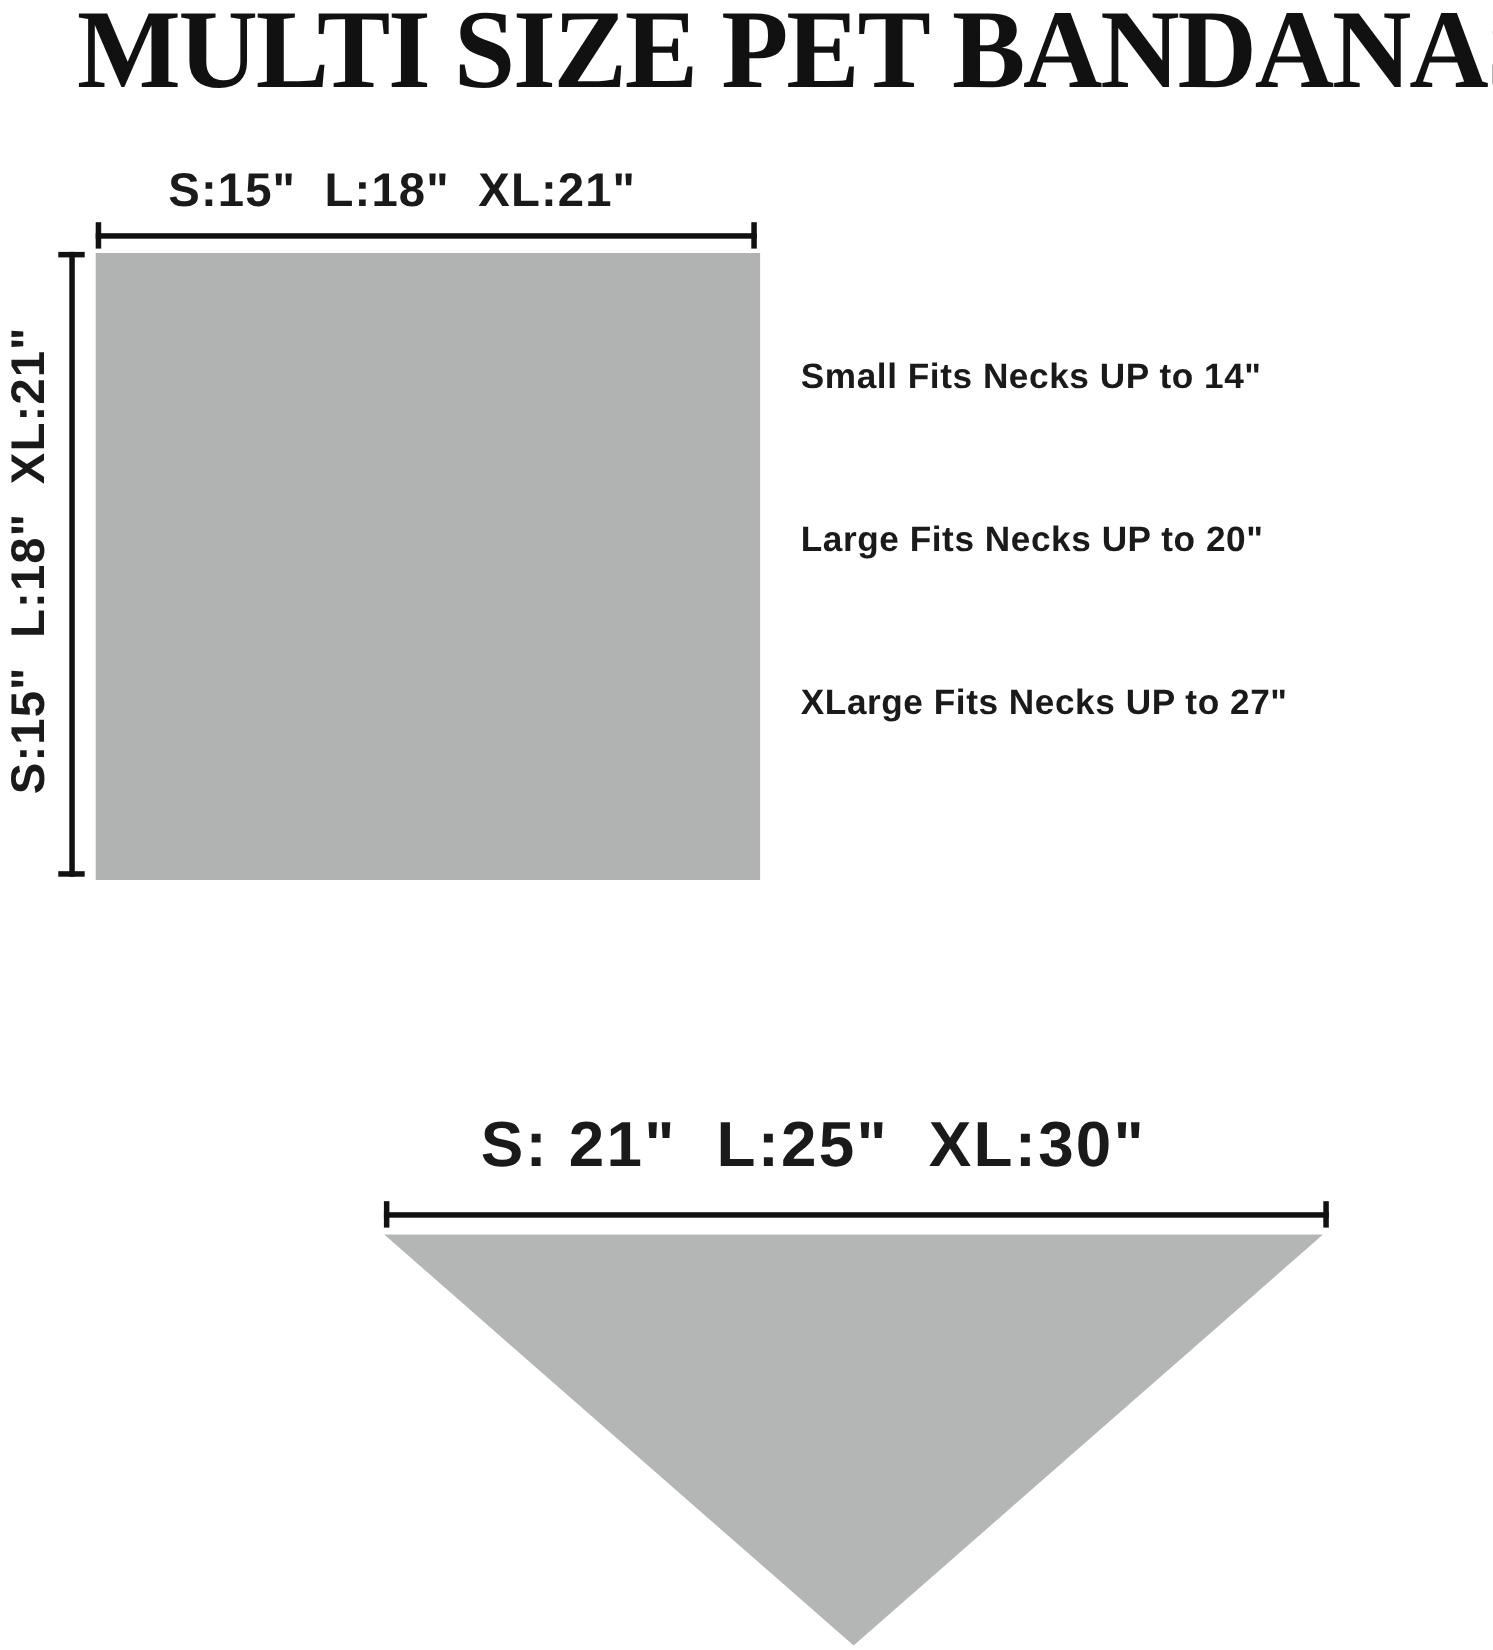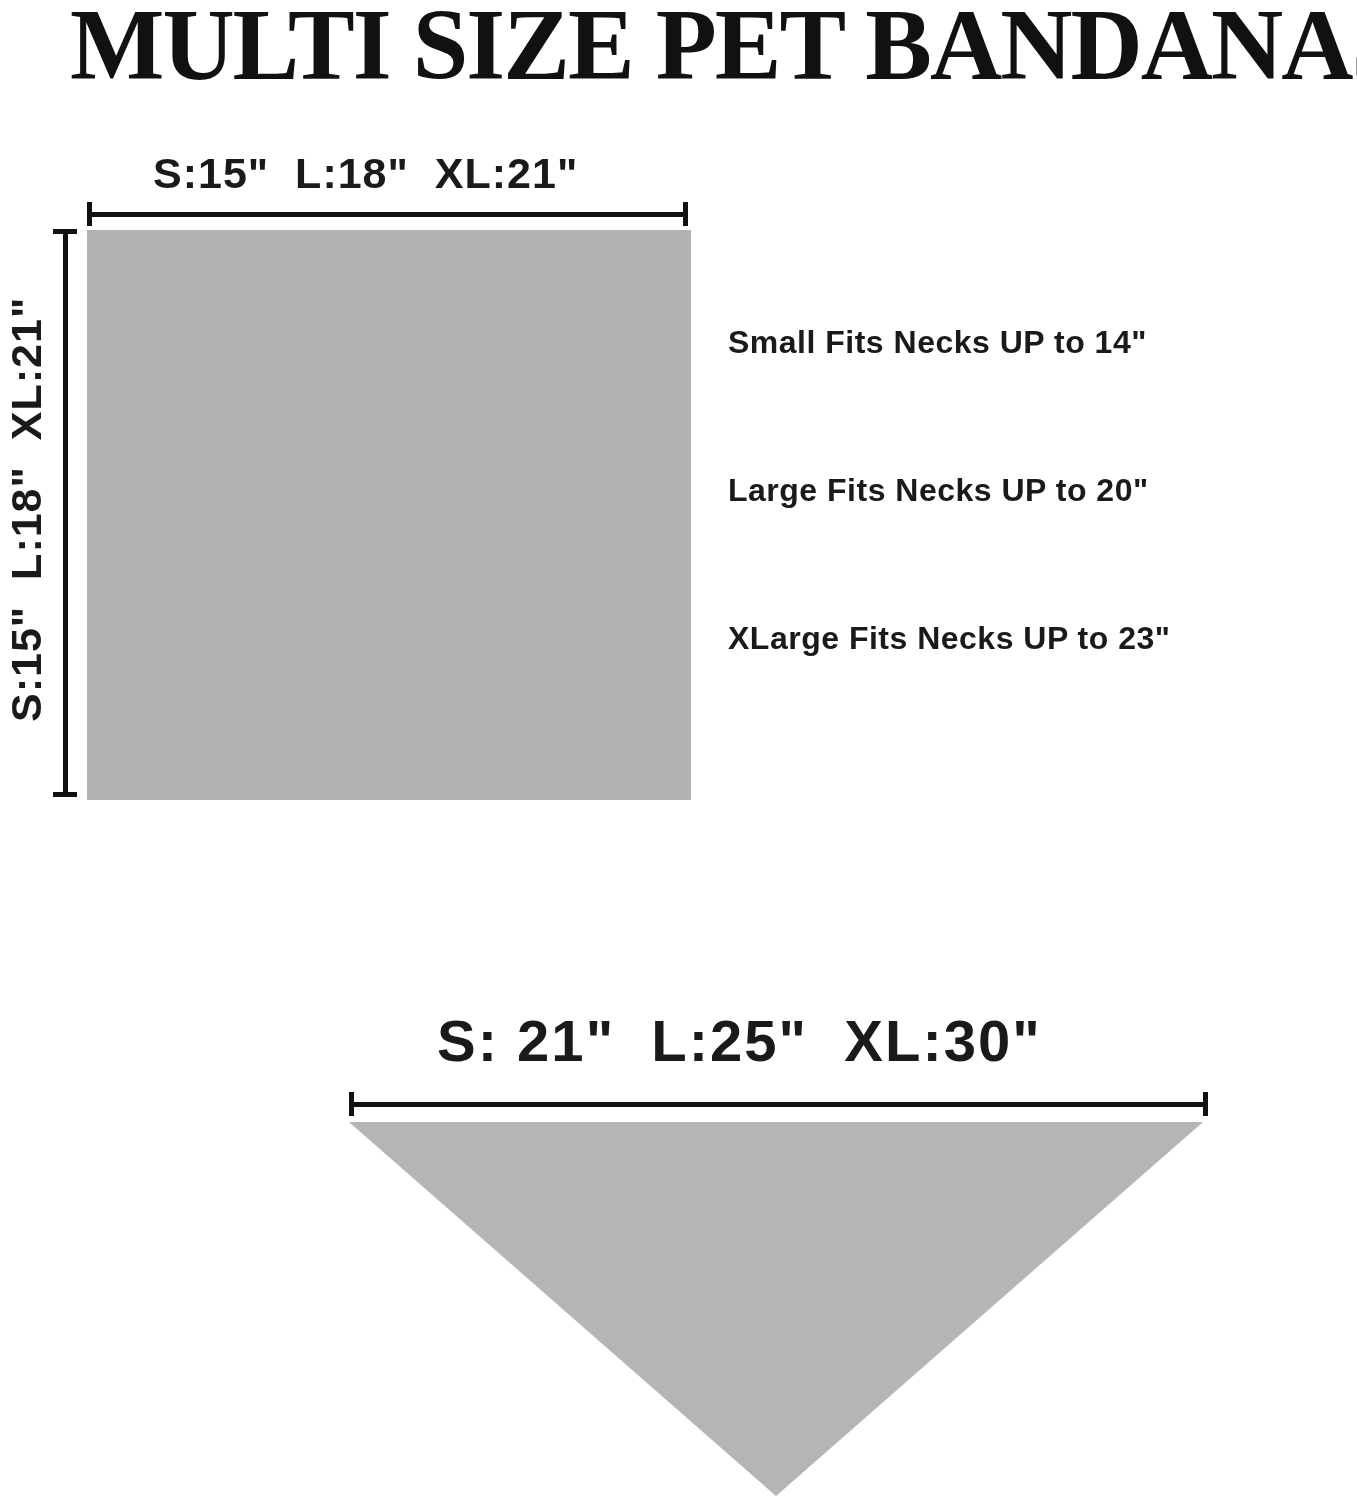--- a/index.html
+++ b/index.html
@@ -136,21 +136,21 @@
     <div class="vline"></div>
     <div class="tick bottom"></div>
   </div>
 
   <div class="dim-label sq-left-label">S:15"  L:18"  XL:21"</div>
 
   <div class="square-shape"></div>
 
   <div class="fit-note fit-note-0">Small Fits Necks UP to 14"</div>
   <div class="fit-note fit-note-1">Large Fits Necks UP to 20"</div>
-  <div class="fit-note fit-note-2">XLarge Fits Necks UP to 23"</div>
+  <div class="fit-note fit-note-2">XLarge Fits Necks UP to 27"</div>
 
   <div class="dim-label tri-top-label">S: 21"  L:25"  XL:30"</div>
 
   <div class="hmeasure tri-hmeasure">
     <div class="tick left"></div>
     <div class="hline"></div>
     <div class="tick right"></div>
   </div>
 
   <div class="triangle-shape"></div>

